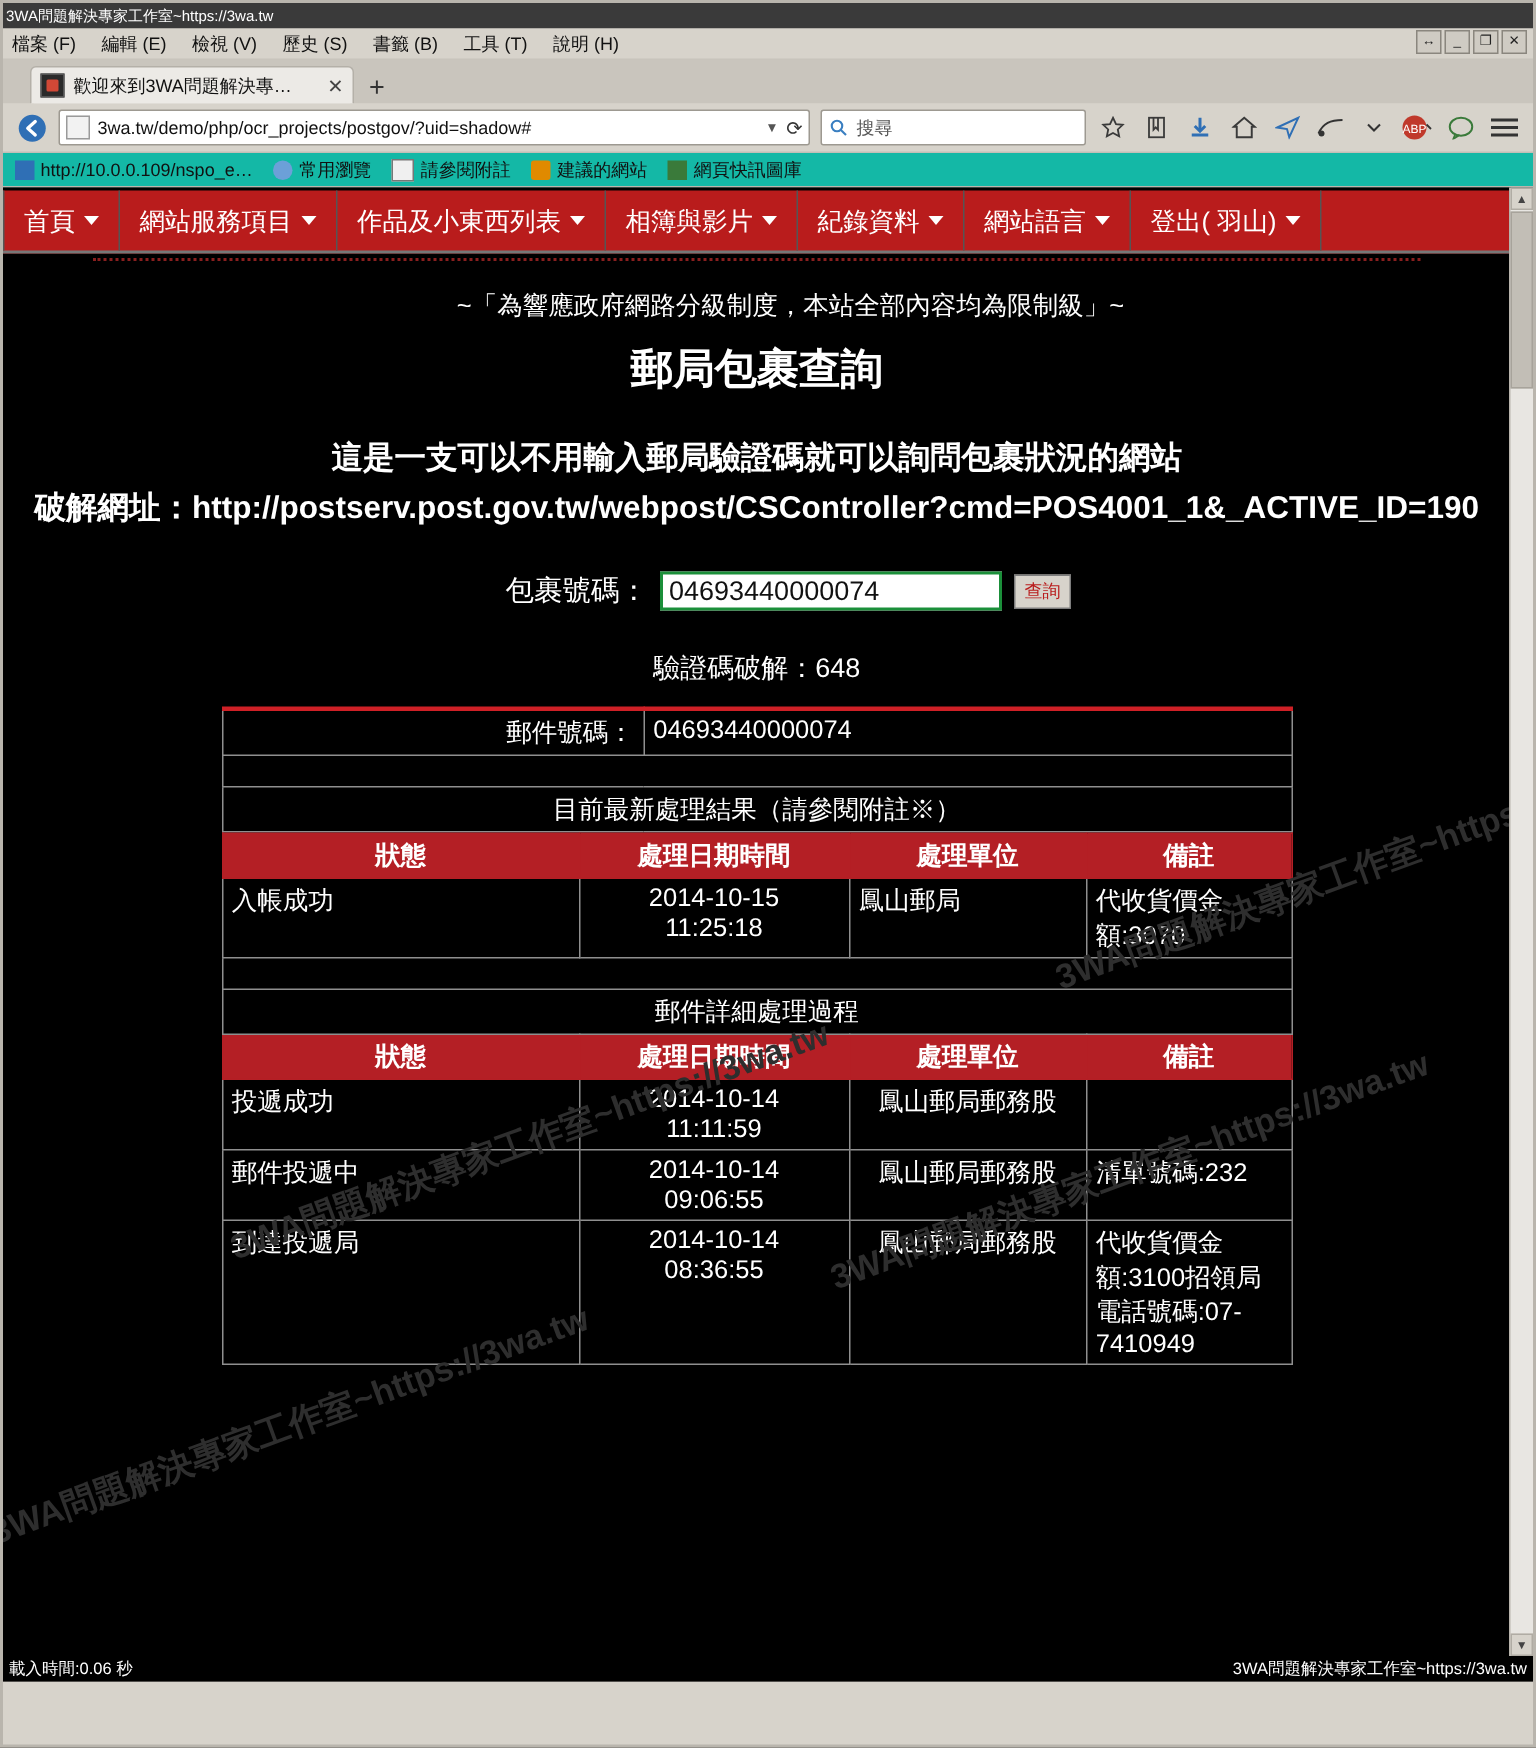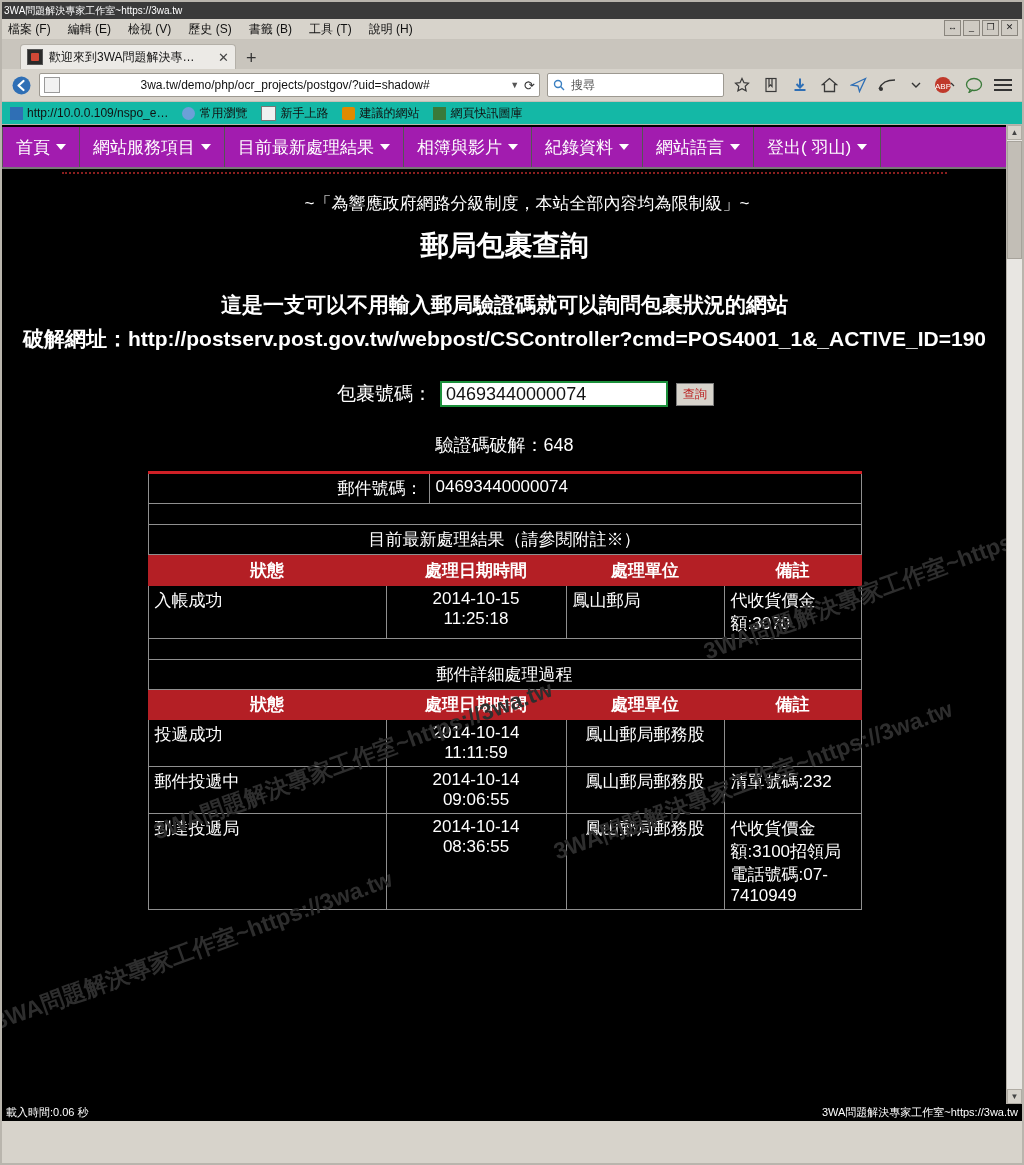--- a/index.html
+++ b/index.html
@@ -53,21 +53,21 @@
   #tab .favicon:after{
     content:"";position:absolute;left:3px;top:3px;width:8px;height:8px;
     background:#d14836;border-radius:1px;
   }
   #tab .label{flex:1;overflow:hidden;white-space:nowrap;text-overflow:ellipsis;}
   #tab .x{font-size:13px;color:#444;}
   #newtab{font-size:18px;color:#333;padding:0 10px 2px 10px;line-height:1;}
   
   #navbar{
     height:32px;background:#d7d3cb;display:flex;align-items:center;
-    gap:7px;padding:0 8px;border-bottom:1px solid #c3bfb7;text-align:center;
+    gap:7px;padding:0 8px;border-bottom:1px solid #c3bfb7;
   }
   .navbtn{width:22px;height:22px;display:flex;align-items:center;justify-content:center;color:#2f2f2f;}
   .navbtn svg{display:block;}
   #urlbar{
     flex:1;height:22px;background:#fff;border:1px solid #9d9991;border-radius:2px;
     display:flex;align-items:center;padding:0 4px;font-size:12px;color:#111;gap:5px;
     min-width:0;
   }
   #urlbar .sitechip{
     width:14px;height:14px;border:1px solid #9a9a9a;background:#f2f2f2;flex:none;
@@ -101,21 +101,21 @@
     background:#000;
   }
   
   .wm{
     position:absolute;color:#2e2e2e;font-size:23px;font-weight:bold;
     pointer-events:none;white-space:nowrap;
   }
   
   #sitenav{
     display:flex;align-items:stretch;height:40px;margin-top:2px;
-    border-bottom:2px solid #777;background:#a21caf;
+    border-bottom:2px solid #777;background:#b91c1c;
   }
   #sitenav .ni{
     display:flex;align-items:center;gap:6px;padding:0 13px;font-size:17px;
     color:#fff;border-right:1px solid #555;white-space:nowrap;
   }
   #sitenav .ni:first-child{border-left:1px solid #555;}
   .caretdown{
     width:0;height:0;border-left:5px solid transparent;border-right:5px solid transparent;
     border-top:6px solid #fff;display:inline-block;
   }
@@ -301,21 +301,21 @@
     <span class="bm">
       <span class="bmico blue"></span>
       <span>http://10.0.0.109/nspo_e…</span>
     </span>
     <span class="bm">
       <span class="bmico mag"></span>
       <span>常用瀏覽</span>
     </span>
     <span class="bm">
       <span class="bmico doc"></span>
-      <span>新手上路</span>
+      <span>請參閱附註</span>
     </span>
     <span class="bm">
       <span class="bmico orange"></span>
       <span>建議的網站</span>
     </span>
     <span class="bm">
       <span class="bmico green"></span>
       <span>網頁快訊圖庫</span>
     </span>
   </div>
@@ -331,21 +331,21 @@
       <div id="sitenav">
         <span class="ni">
           <span>首頁</span>
           <i class="caretdown"></i>
         </span>
         <span class="ni">
           <span>網站服務項目</span>
           <i class="caretdown"></i>
         </span>
         <span class="ni">
-          <span>目前最新處理結果</span>
+          <span>作品及小東西列表</span>
           <i class="caretdown"></i>
         </span>
         <span class="ni">
           <span>相簿與影片</span>
           <i class="caretdown"></i>
         </span>
         <span class="ni">
           <span>紀錄資料</span>
           <i class="caretdown"></i>
         </span>

